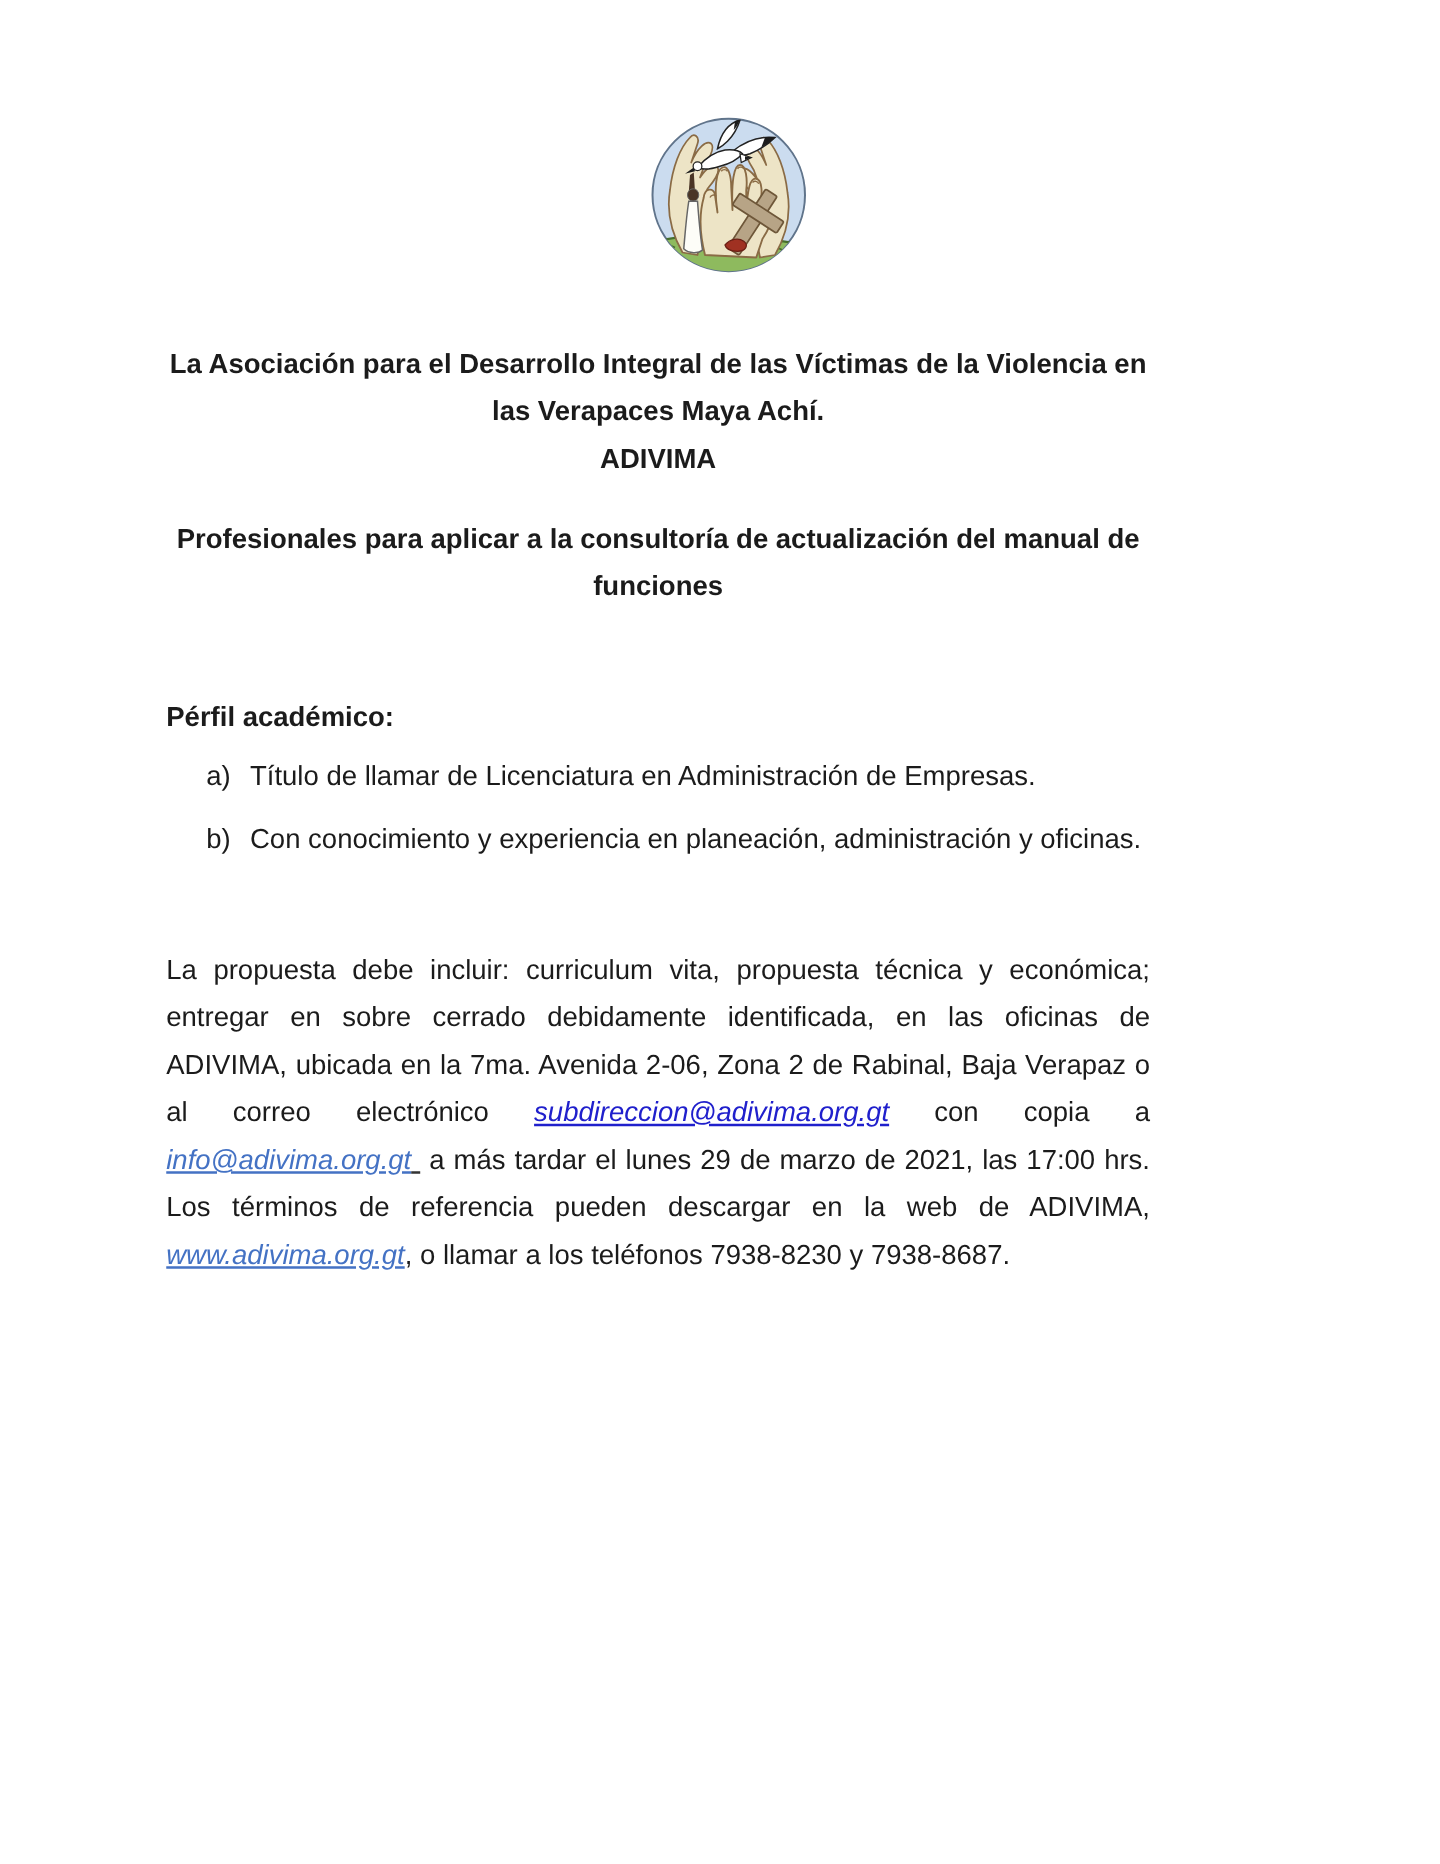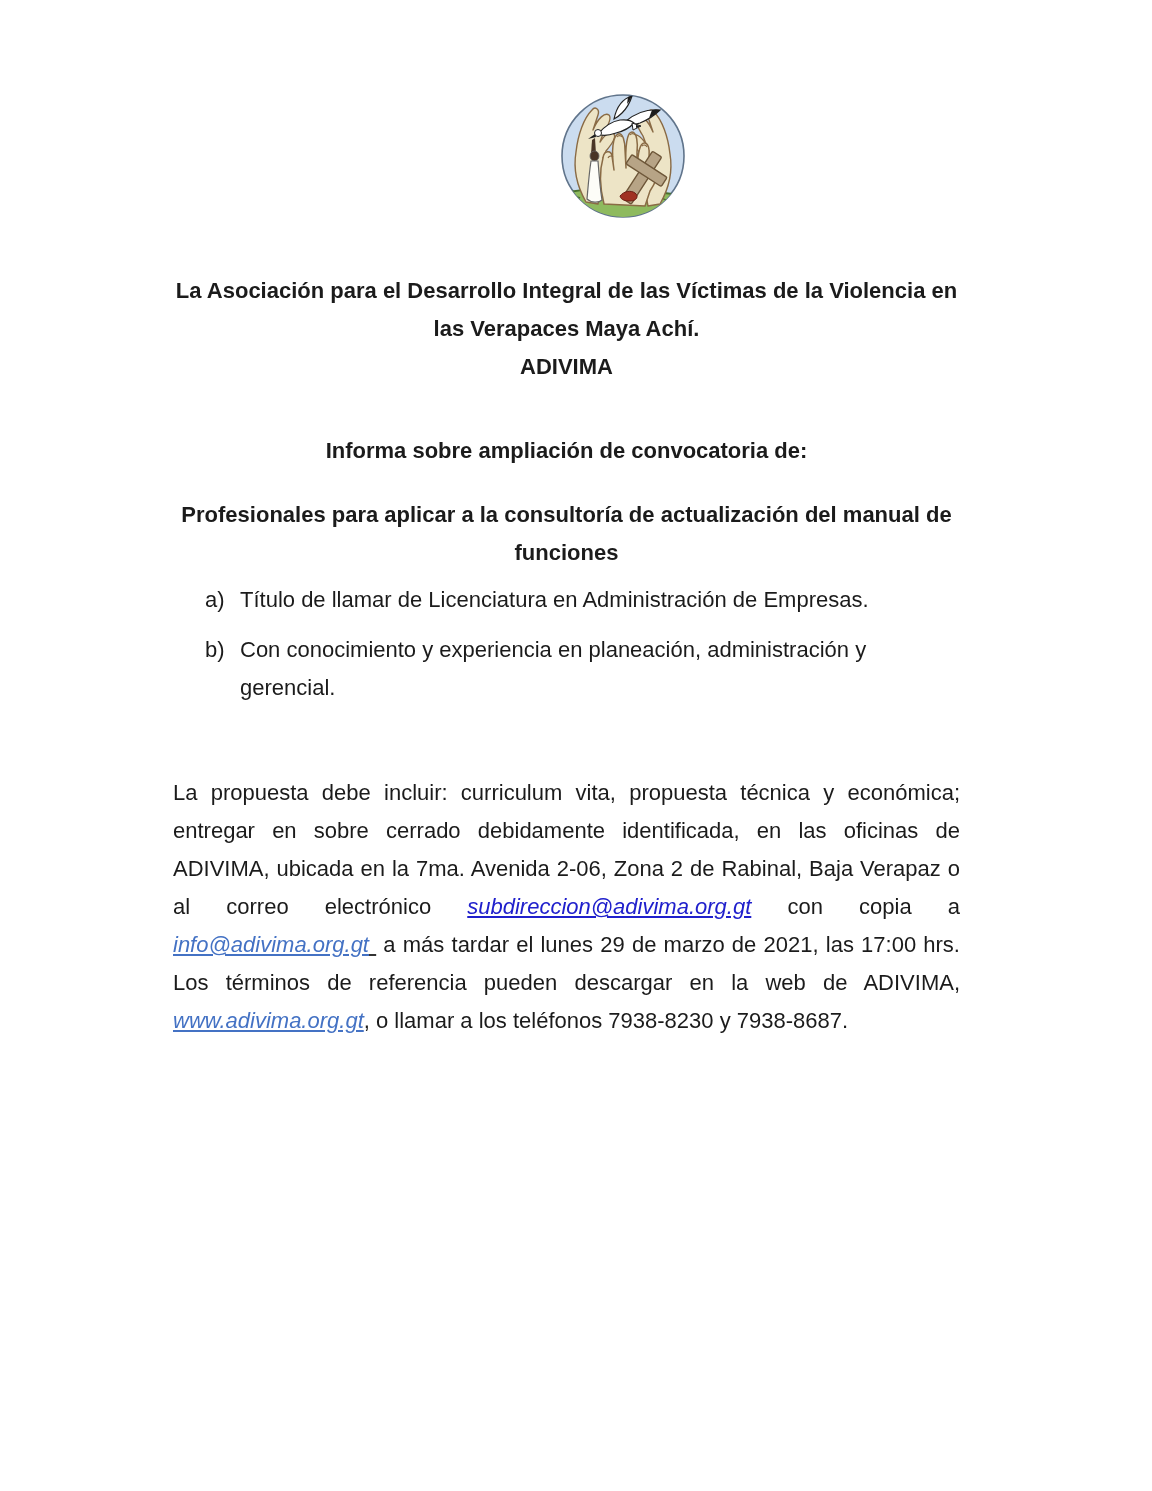--- a/index.html
+++ b/index.html
@@ -2,21 +2,21 @@
 <html><head>
 <meta charset="utf-8">
 <style>
   html, body { margin: 0; padding: 0; background: #ffffff; }
   body {
     width: 1152px; height: 1491px;
     font-family: "Liberation Sans", "DejaVu Sans", sans-serif;
     color: #1b1b1b;
     -webkit-font-smoothing: antialiased;
   }
-  .page { width: 1052px; height: 1491px; overflow: hidden; padding-left: 40px; }
+  .page { width: 1052px; height: 1491px; overflow: hidden; }
   .logo-row { padding-top: 92px; display: flex; justify-content: center; }
   .logo-row svg { margin-left: 114px; } 
   .content { padding: 0 132px 0 133px; }
   .title {
     margin: 50px 0 0 0;
     font-size: 22px; font-weight: bold; line-height: 38px;
     text-align: center;
   }
   .acronym { margin: 0; }
   .announcement { margin: 46px 0 0 0; font-size: 22px; font-weight: bold; line-height: 38px; text-align: center; }
@@ -82,32 +82,32 @@
         <circle cx="40" cy="41" r="3.5" stroke-width="1" fill="#ffffff" stroke="#222222"></circle>
         <path d="M37 42 L30 47 L38 45 Z" fill="#1c1c1c"></path>
       </g>
     </svg>
   </div>
 
   <div class="content">
     <div class="title">La Asociación para el Desarrollo Integral de las Víctimas de la Violencia en las Verapaces Maya Achí.</div>
     <div class="title acronym">ADIVIMA</div>
 
-    <p class="announcement">Informa sobre ampliación de convocatoria de:</p>
 
     <p class="position">Profesionales para aplicar a la consultoría de actualización del manual de funciones</p>
 
+    <h2 class="section-heading">Pérfil académico:</h2>
 
     <div class="list">
       <div class="list-item">
         <span class="marker">a)</span>
         <span class="item-text">Título de llamar de Licenciatura en Administración de Empresas.</span>
       </div>
       <div class="list-item">
         <span class="marker">b)</span>
-        <span class="item-text">Con conocimiento y experiencia en planeación, administración y gerencial.</span>
+        <span class="item-text">Con conocimiento y experiencia en planeación, administración y oficinas.</span>
       </div>
     </div>
 
     <p class="body-paragraph"><span>La propuesta debe incluir: curriculum vita, propuesta técnica y económica; entregar en sobre cerrado debidamente identificada, en las oficinas de ADIVIMA, ubicada en la 7ma. Avenida 2-06, Zona 2 de Rabinal, Baja Verapaz o al correo electrónico </span><a href="#" class="doc-link" style="color: rgb(32, 32, 204);">subdireccion@adivima.org.gt</a><span> con copia a </span><a href="#" class="doc-link" style="color: rgb(68, 114, 196);">info@adivima.org.gt</a><span class="u-space" style="color: rgb(51, 51, 51);">&nbsp;</span><span> a más tardar el lunes 29 de marzo de 2021, las 17:00 hrs. Los términos de referencia pueden descargar en la web de ADIVIMA, </span><a href="#" class="doc-link" style="color: rgb(68, 114, 196);">www.adivima.org.gt</a><span>, o llamar a los teléfonos 7938-8230 y 7938-8687.</span></p>
   </div>
 
 </div>
 
 </body></html>

